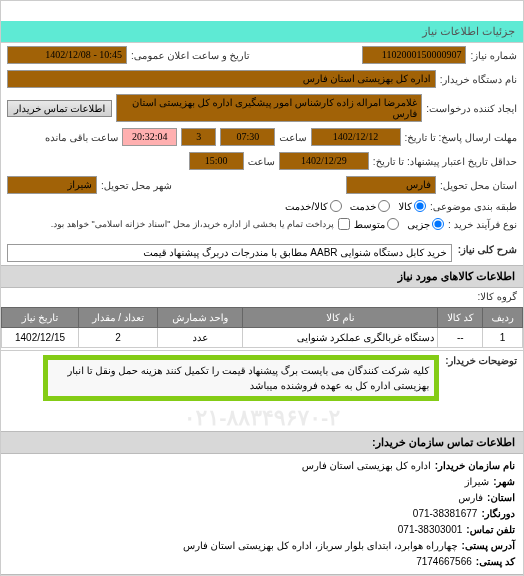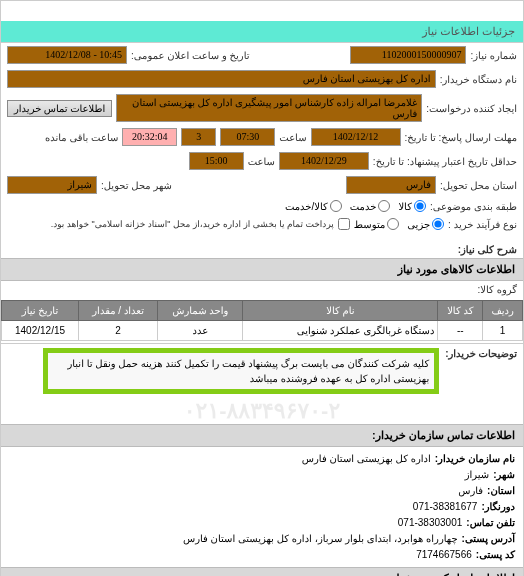--- a/index.html
+++ b/index.html
@@ -189,21 +189,21 @@
 </head>
 <body>
 
 <div class="container">
   <div class="header-bar">
     <span>جزئیات اطلاعات نیاز</span>
   </div>
 
   <div class="form-row">
     <span class="label">شماره نیاز:</span>
-    <span class="input-field" style="width:116px">1102000150000907</span>
+    <span class="input-field" style="width:104px">1102000150000907</span>
     <span class="spacer"></span>
     <span class="label">تاریخ و ساعت اعلان عمومی:</span>
     <span class="input-field" style="width:120px">10:45 - 1402/12/08</span>
   </div>
 
   <div class="form-row">
     <span class="label">نام دستگاه خریدار:</span>
     <span class="input-field flex-fill">اداره کل بهزیستی استان فارس</span>
   </div>
 
@@ -269,20 +269,21 @@
       </label>
     </div>
     <input type="checkbox" class="checkbox" style="">
     <span class="label" style="font-size:9px">پرداخت تمام یا بخشی از اداره خرید،از محل "اسناد خزانه اسلامی" خواهد بود.</span>
   </div>
 
   <div style="height:8px"></div>
 
   <div class="desc-box">
     <span class="label" style="font-weight:bold">شرح کلی نیاز:</span>
+    <span class="desc-input">خرید کابل دستگاه شنوایی AABR مطابق با مندرجات دربرگ پیشنهاد قیمت</span>
   </div>
 
   <div class="section-header">اطلاعات کالاهای مورد نیاز</div>
 
   <div class="form-row">
     <span class="label">گروه کالا:</span>
   </div>
 
   <table class="table">
     <thead>

